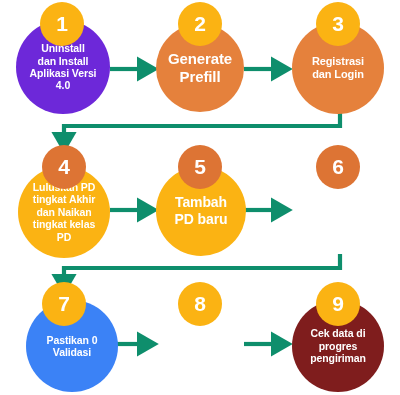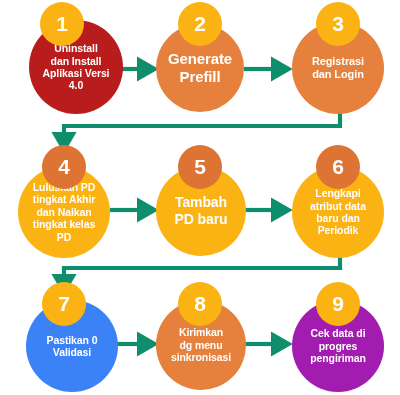--- a/index.html
+++ b/index.html
@@ -80,21 +80,21 @@
 
     <line x1="110" y1="210" x2="142" y2="210" stroke="#0E8E6C" stroke-width="4.2" marker-end="url(#arrowRight)"></line>
     <line x1="244" y1="210" x2="276" y2="210" stroke="#0E8E6C" stroke-width="4.2" marker-end="url(#arrowRight)"></line>
 
     <polyline points="340,254 340,268 64,268 64,279" fill="none" stroke="#0E8E6C" stroke-width="4.2" stroke-linejoin="miter" marker-end="url(#arrowDown)"></polyline>
 
     <line x1="110" y1="344" x2="142" y2="344" stroke="#0E8E6C" stroke-width="4.2" marker-end="url(#arrowRight)"></line>
     <line x1="244" y1="344" x2="276" y2="344" stroke="#0E8E6C" stroke-width="4.2" marker-end="url(#arrowRight)"></line>
   </svg>
 
-  <div class="node" style="left:29px; top:20px; width:94px; height:94px; background:#b91c1c;">
+  <div class="node" style="left:16px; top:20px; width:94px; height:94px; background:#6d28d9;">
     <span class="node-label" style="font-size:10.5px;">Uninstall
 dan Install
 Aplikasi Versi
 4.0</span>
   </div>
   <div class="badge" style="left:40px; top:2px; width:44px; height:44px; background:#FBB313;">
     <span class="badge-num" style="font-size:21px;">1</span>
   </div>
 
   <div class="node" style="left:156px; top:24px; width:88px; height:88px; background:#E5813C;">
@@ -125,48 +125,37 @@
   </div>
 
   <div class="node" style="left:156px; top:166px; width:90px; height:90px; background:#FBB313;">
     <span class="node-label" style="font-size:14px;">Tambah
 PD baru</span>
   </div>
   <div class="badge" style="left:178px; top:145px; width:44px; height:44px; background:#DD7434;">
     <span class="badge-num" style="font-size:21px;">5</span>
   </div>
 
-  <div class="node" style="left:292px; top:166px; width:92px; height:92px; background:#FBB313;">
-    <span class="node-label" style="font-size:10.5px;">Lengkapi
-atribut data
-baru dan
-Periodik</span>
-  </div>
   <div class="badge" style="left:316px; top:145px; width:44px; height:44px; background:#DD7434;">
     <span class="badge-num" style="font-size:21px;">6</span>
   </div>
 
   <div class="node" style="left:26px; top:300px; width:92px; height:92px; background:#3b82f6;">
     <span class="node-label" style="font-size:10.5px;">Pastikan 0
 Validasi</span>
   </div>
   <div class="badge" style="left:42px; top:282px; width:44px; height:44px; background:#FBB313;">
     <span class="badge-num" style="font-size:21px;">7</span>
   </div>
 
-  <div class="node" style="left:156px; top:300px; width:90px; height:90px; background:#E5813C;">
-    <span class="node-label" style="font-size:10.5px;">Kirimkan
-dg menu
-sinkronisasi</span>
-  </div>
   <div class="badge" style="left:178px; top:282px; width:44px; height:44px; background:#FBB313;">
     <span class="badge-num" style="font-size:21px;">8</span>
   </div>
 
-  <div class="node" style="left:292px; top:300px; width:92px; height:92px; background:#a21caf;">
+  <div class="node" style="left:292px; top:300px; width:92px; height:92px; background:#7f1d1d;">
     <span class="node-label" style="font-size:10.5px;">Cek data di
 progres
 pengiriman</span>
   </div>
   <div class="badge" style="left:316px; top:282px; width:44px; height:44px; background:#FBB313;">
     <span class="badge-num" style="font-size:21px;">9</span>
   </div>
 
 </div>
 

